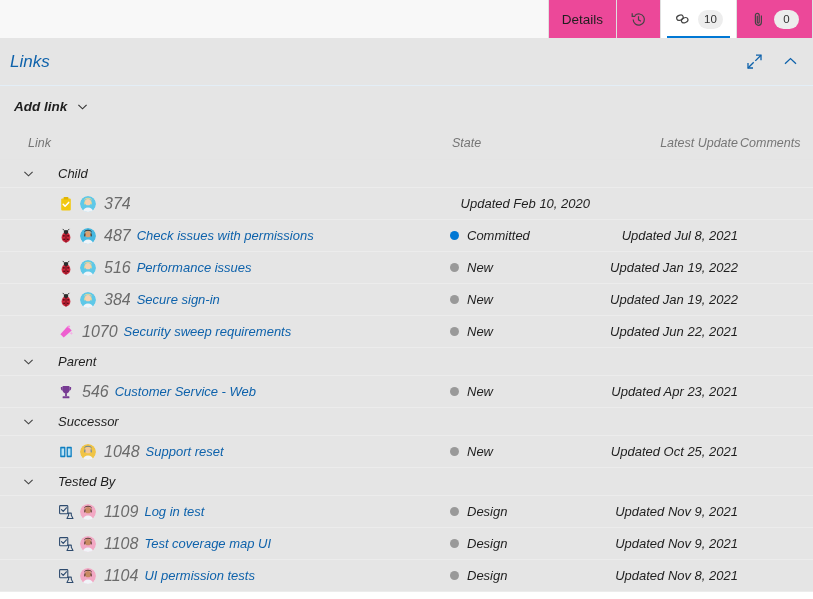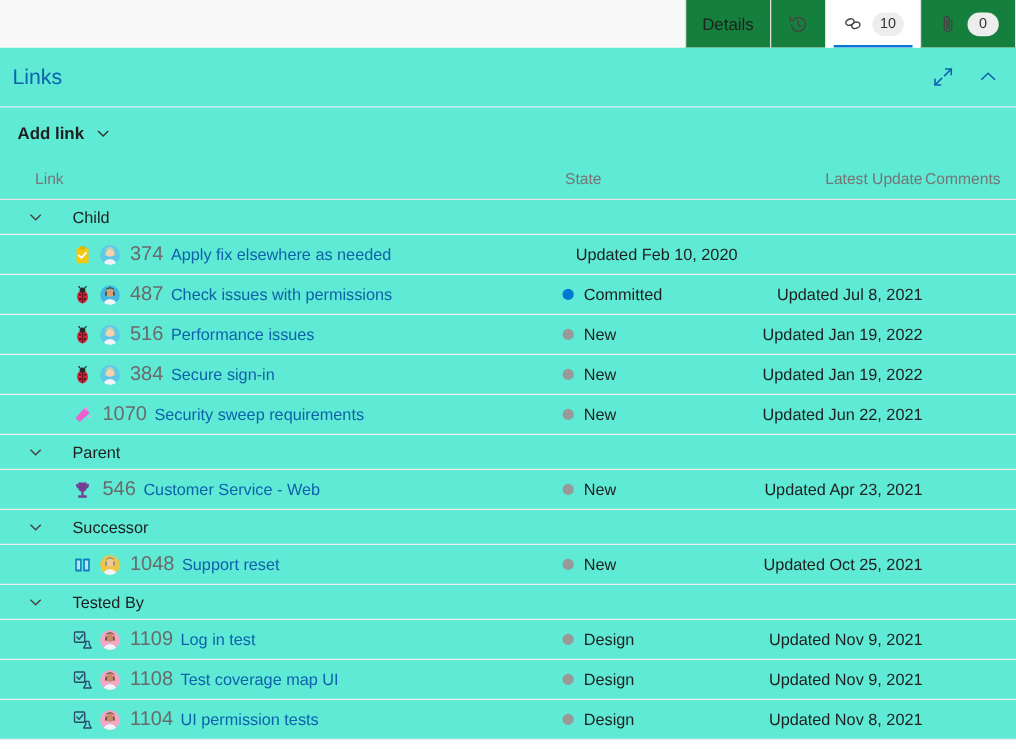--- a/index.html
+++ b/index.html
@@ -21,21 +21,21 @@
     align-items: stretch;
   }
   .tab {
     display: flex;
     align-items: center;
     gap: 7px;
     padding: 0 13px;
     border-left: 1px solid #e0e0e0;
     position: relative;
     cursor: pointer;
-    background: #15803d;
+    background: #ec4899;
   }
   .tab:last-child { border-right: 1px solid #e0e0e0; }
   .tab.active { background: #ffffff; }
   .tab.active::after {
     content: "";
     position: absolute;
     left: 6px; right: 6px; bottom: 0;
     height: 2px;
     background: #0078d4;
   }
@@ -58,21 +58,21 @@
     border-radius: 10px;
     background: #ededed;
     color: #333;
     font-size: 11.5px;
     display: inline-flex;
     align-items: center;
     justify-content: center;
   }
 
   
-  #links-panel { background: #5eead4; }
+  #links-panel { background: #e5e5e5; font-style: italic; }
 
   #links-header {
     height: 48px;
     display: flex;
     align-items: center;
     padding: 0 14px 0 10px;
     border-bottom: 1px solid #e3eef7;
   }
   #links-title {
     font-size: 17px;
@@ -326,21 +326,20 @@
                 </svg>
               </span>
               <span class="avatar"><svg width="16" height="16" viewBox="0 0 16 16">
                   <circle cx="8" cy="8" r="8" fill="#5ec8e8"></circle>
                   <circle cx="8" cy="6.2" r="3.1" fill="#f7d0b0"></circle>
                   <path d="M3.9 5.9a4.1 4.1 0 0 1 8.2 0c0-1.1-.6-3.2-4.1-3.2S3.9 4.8 3.9 5.9z" fill="#f4d98a"></path>
                   <path d="M4.6 5.2c-.5 1.8-.3 3.3-.3 3.3l1-.2.2-2.9zM11.4 5.2c.5 1.8.3 3.3.3 3.3l-1-.2-.2-2.9z" fill="#f4d98a"></path>
                   <path d="M2.6 16c.5-3 2.7-4.6 5.4-4.6s4.9 1.6 5.4 4.6z" fill="#f0f4f8"></path>
                 </svg></span>
               <span class="item-id">374</span>
-              <span class="item-title">Apply fix elsewhere as needed</span>
             </div>
           </div>
           <div class="c-update">
             <span class="update-text">Updated Feb 10, 2020</span>
           </div>
           <div class="c-comments">
             <span class="comments-text"></span>
           </div>
         </div>
         <div class="row item-row">

